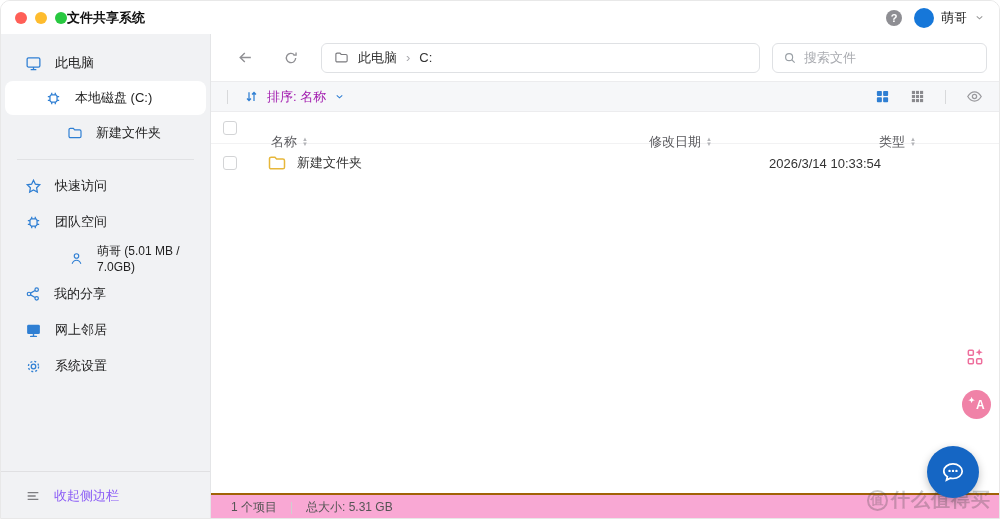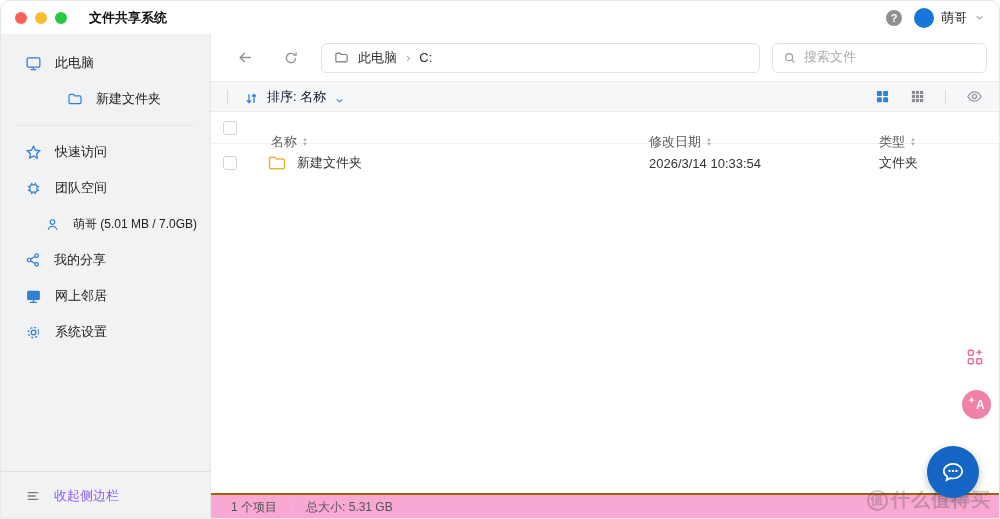--- a/index.html
+++ b/index.html
@@ -5,65 +5,65 @@
   * { margin:0; padding:0; box-sizing:border-box; }
   html,body { background:#fff; font-family:"Liberation Sans", sans-serif; }
   .window { position:relative; width:1000px; height:519px; background:#fff; overflow:hidden;
             border-radius:10px 10px 0 0; border:1px solid #e8e8e8; }
 
   
   .titlebar { height:33px; background:#fff; display:flex; align-items:center; padding:0 14px; }
   .lights { display:flex; gap:8px; }
   .light { width:12px; height:12px; border-radius:50%; }
   .light.red{background:#ff5f57;} .light.yellow{background:#febc2e;} .light.green{background:#28c840;}
-  .app-title { margin-left:22px; font-size:13px; font-weight:700; color:#111; }
+  .app-title { font-size:13px; font-weight:700; color:#111; }
   .titlebar-right { margin-left:auto; display:flex; align-items:center; gap:12px; }
   .help-btn { width:16px; height:16px; border-radius:50%; background:#8e8e93; color:#fff;
               font-size:11px; font-weight:700; display:flex; align-items:center; justify-content:center; }
   .user-menu { display:flex; align-items:center; gap:7px; cursor:default; }
   .avatar { width:20px; height:20px; border-radius:50%; background:#1677d9; }
   .user-name { font-size:13px; color:#222; }
   .chev { color:#9a9a9a; }
 
   
   .body { display:flex; height:486px; }
 
   
   .sidebar { width:210px; background:#f1f2f4; border-right:1px solid #e4e5e7; padding-top:11px;
              display:flex; flex-direction:column; font-size:13px; color:#222; }
   .side-item { height:36px; display:flex; align-items:center; padding-left:24px; gap:13px; flex:0 0 auto; cursor:default; }
   .side-item .si { color:#2f7fd3; display:flex; }
-  .side-item.lv2 { padding-left:44px; }
+  .side-item.lv2 { padding-left:68px; }
   .side-item.lv3 { padding-left:66px; }
   .side-item.selected { background:#fff; border-radius:8px; margin:0 4px; padding-left:40px; height:34px; }
   .side-item.small { font-size:12px; }
   .side-divider { height:1px; background:#e1e2e4; margin:8px 16px; flex:0 0 auto; }
   .side-spacer { flex:1; }
   .sidebar-footer { border-top:1px solid #e0e0e2; height:49px; display:flex; align-items:center;
                     padding-left:24px; gap:13px; color:#8b5cf6; flex:0 0 auto; }
   .sidebar-footer .si { color:#7d7d80; display:flex; }
 
   
   .main { flex:1; display:flex; flex-direction:column; background:#fff; min-width:0; }
   .toolbar { height:47px; display:flex; align-items:center; padding:0 12px 0 22px; }
   .icon-btn { color:#909094; display:flex; align-items:center; justify-content:center; width:24px; }
   .icon-btn + .icon-btn { margin-left:22px; }
   .breadcrumb { flex:1; height:30px; border:1px solid #dfe1e4; border-radius:6px; margin-left:18px;
                 display:flex; align-items:center; padding:0 12px; gap:9px; font-size:13px; color:#333; background:#fff; }
   .breadcrumb .fi { color:#7a7a7e; display:flex; }
   .crumb-sep { color:#a8a8ac; font-size:13px; }
   .searchbox { width:215px; height:30px; border:1px solid #dfe1e4; border-radius:6px; margin-left:12px;
                display:flex; align-items:center; padding:0 10px; gap:7px; color:#9aa0a6; background:#fff; }
-  .searchbox input { border:none; outline:none; width:100%; font-size:13px; font-family:Liberation Mono, monospace; color:#333; background:transparent; }
+  .searchbox input { border:none; outline:none; width:100%; font-size:13px; font-family:Liberation Sans, sans-serif; color:#333; background:transparent; }
   .searchbox input::placeholder { color:#a9abb0; }
 
   .sortbar { height:31px; background:#f6f7f9; border-top:1px solid #ececee; border-bottom:1px solid #ececee;
              display:flex; align-items:center; padding:0 16px; }
   .mini-div { width:1px; height:14px; background:#d8d9db; margin-right:16px; }
-  .sort-ctl { display:flex; align-items:flex-end; gap:8px; font-size:13px; color:#0f172a; cursor:default; }
+  .sort-ctl { display:flex; align-items:center; gap:8px; font-size:13px; color:#a21caf; cursor:default; }
   .sort-ctl .blue { color:#2f7fd3; display:flex; }
   .view-ctls { margin-left:auto; display:flex; align-items:center; gap:20px; }
   .view-ctls .vdiv { width:1px; height:14px; background:#d8d9db; }
   .vc { display:flex; }
 
   .thead { height:32px; display:flex; align-items:center; font-size:13px; color:#5a5a5e;
            border-bottom:1px solid #f2f2f3; }
   .trow { height:38px; display:flex; align-items:center; font-size:13px; color:#333; }
   .col-check { width:44px; padding-left:12px; display:flex; align-items:center; }
   .col-name { flex:1; display:flex; align-items:center; padding-left:16px; gap:10px; min-width:0; }
@@ -126,20 +126,29 @@
     <aside class="sidebar">
       <div class="side-item">
         <span class="si">
           <svg width="17" height="17" viewBox="0 0 24 24" fill="none" stroke="currentColor" stroke-width="1.8">
               <rect x="3" y="4" width="18" height="13" rx="2"></rect>
               <path d="M12 17v3.5M8 20.5h8"></path>
             </svg>
         </span>
         <span>此电脑</span>
       </div>
+      <div class="side-item lv2 selected">
+        <span class="si">
+          <svg width="17" height="17" viewBox="0 0 24 24" fill="none" stroke="currentColor" stroke-width="1.8">
+              <rect x="7" y="7" width="10" height="10" rx="2.5"></rect>
+              <path d="M9.5 4v3M14.5 4v3M9.5 17v3M14.5 17v3M4 9.5h3M4 14.5h3M17 9.5h3M17 14.5h3"></path>
+            </svg>
+        </span>
+        <span>本地磁盘 (C:)</span>
+      </div>
       <div class="side-item lv3">
         <span class="si">
           <svg width="16" height="16" viewBox="0 0 24 24" fill="none" stroke="currentColor" stroke-width="1.8">
               <path d="M3 7a2 2 0 0 1 2-2h4.5l2 2.2H19a2 2 0 0 1 2 2V17a2 2 0 0 1-2 2H5a2 2 0 0 1-2-2z"></path>
             </svg>
         </span>
         <span>新建文件夹</span>
       </div>
 
       <div class="side-divider"></div>
@@ -335,23 +344,20 @@
           <span class="folder-y">
             <svg width="20" height="20" viewBox="0 0 24 24" fill="none" stroke="currentColor" stroke-width="1.8">
                 <path d="M3 7a2 2 0 0 1 2-2h4.5l2 2.2H19a2 2 0 0 1 2 2V17a2 2 0 0 1-2 2H5a2 2 0 0 1-2-2z"></path>
               </svg>
           </span>
           <span>新建文件夹</span>
         </div>
         <div class="col-date">
           <span>2026/3/14 10:33:54</span>
         </div>
-        <div class="col-type">
-          <span>文件夹</span>
-        </div>
       </div>
 
       <div class="file-area"></div>
 
       <div class="statusbar">
         <span>1 个项目</span>
         <span class="vdiv"></span>
         <span>总大小: 5.31 GB</span>
       </div>
     </main>

